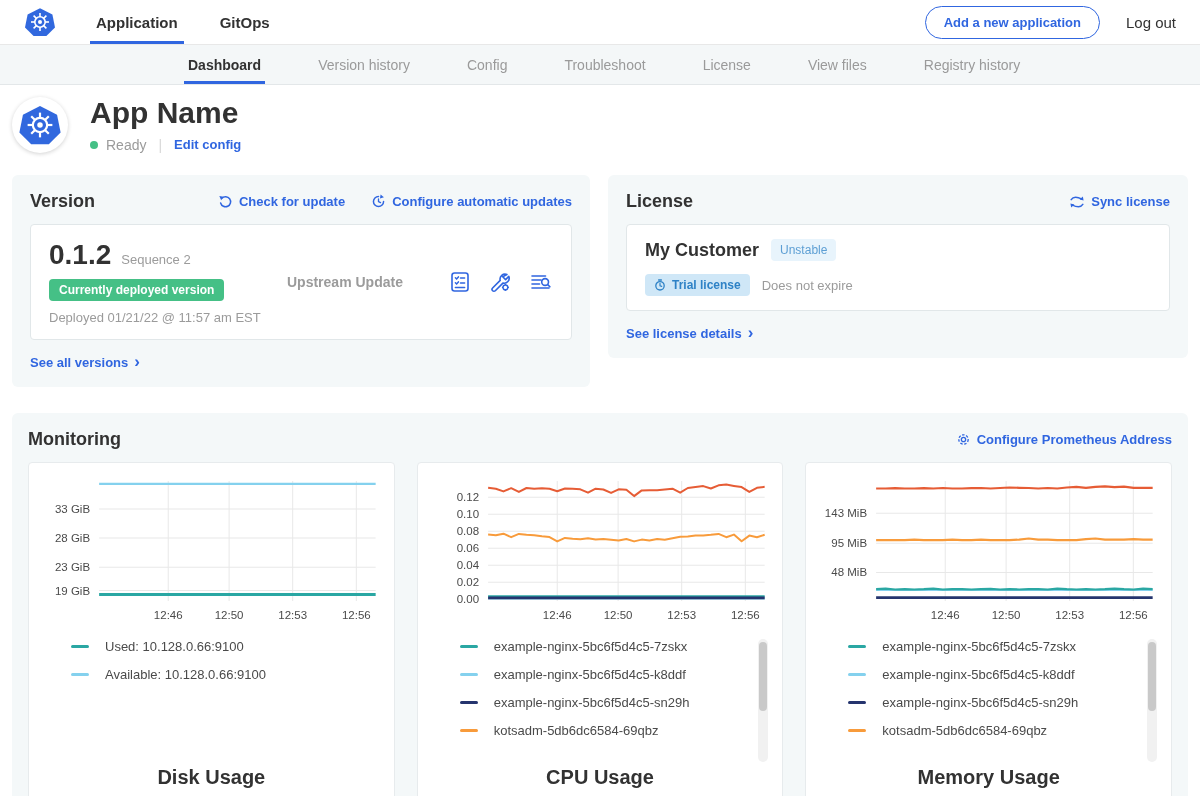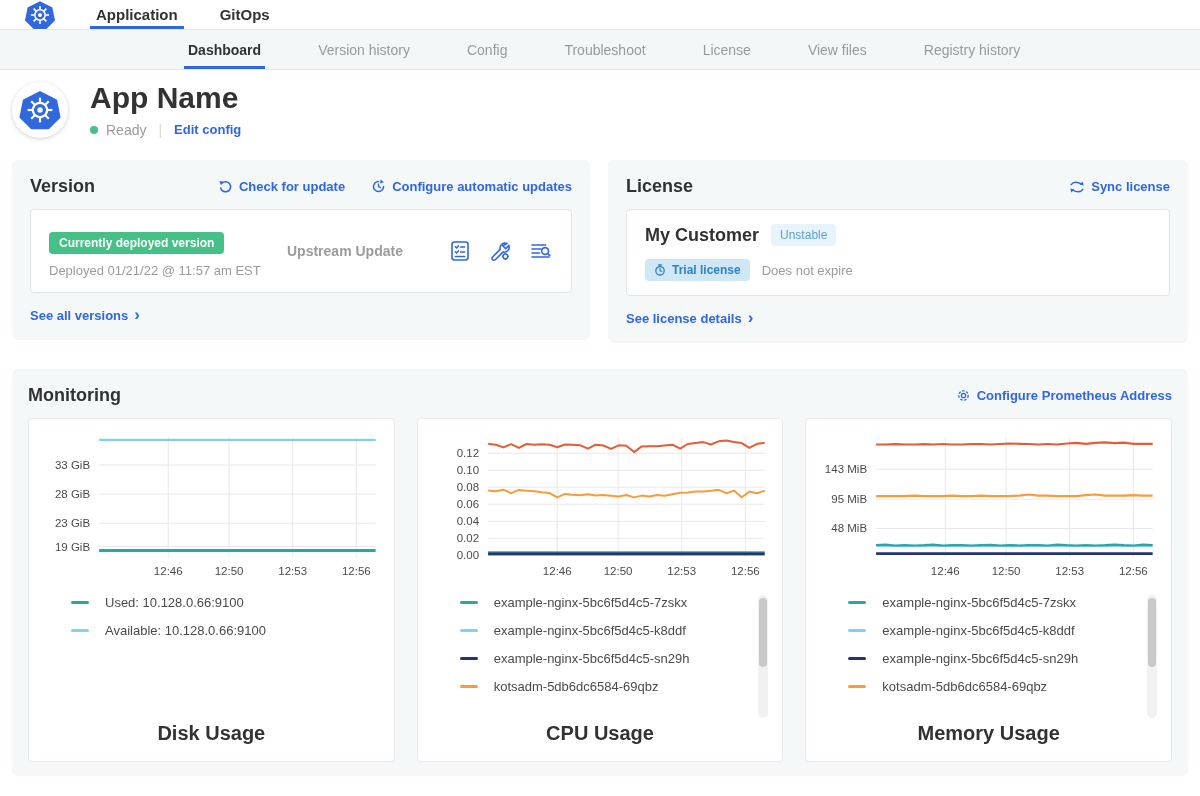--- a/index.html
+++ b/index.html
@@ -6,21 +6,21 @@
   html, body { background: #fff; }
   body {
     font-family: "Liberation Sans", sans-serif;
     color: #323232;
     width: 1200px;
   }
   .page { width: 1200px; height: 796px; overflow: hidden; background: #fff; }
 
   
   .topnav {
-    height: 30px; display: flex; align-items: center;
+    height: 45px; display: flex; align-items: center;
     padding: 0 24px 0 24px; border-bottom: 1px solid #e8e8e8; background: #fff;
   }
   .k8s-logo-sm { width: 32px; height: 32px; margin-right: 40px; flex: 0 0 auto; }
   .topnav-tabs { display: flex; height: 100%; }
   .nav-tab {
     display: flex; align-items: center; height: 100%; position: relative;
     font-size: 15px; font-weight: bold; color: #323232; margin-right: 42px; cursor: pointer;
   }
   .nav-tab.active::after {
     content: ""; position: absolute; left: -6px; right: -6px; bottom: 0; height: 3px; background: #3066e0;
@@ -134,20 +134,24 @@
         <line x1="19.6" y1="19.6" x2="22.4" y2="22.4"></line>
         <line x1="9.6" y1="22.4" x2="12.4" y2="19.6"></line>
         <line x1="19.6" y1="12.4" x2="22.4" y2="9.6"></line>
       </g>
       <circle cx="16" cy="16" r="2" fill="#fff"></circle>
     </svg>
     <div class="topnav-tabs">
         <div class="nav-tab active">Application</div>
         <div class="nav-tab">GitOps</div>
       </div>
+    <div class="topnav-right">
+      <button class="add-app-btn">Add a new application</button>
+      <span class="logout">Log out</span>
+    </div>
   </div>
 
   <div class="subnav">
       <div class="subnav-tab active">Dashboard</div>
       <div class="subnav-tab">Version history</div>
       <div class="subnav-tab">Config</div>
       <div class="subnav-tab">Troubleshoot</div>
       <div class="subnav-tab">License</div>
       <div class="subnav-tab">View files</div>
       <div class="subnav-tab">Registry history</div>
@@ -200,20 +204,24 @@
               <path d="M13.4 8 A5.4 5.4 0 1 1 8 2.6" fill="none" stroke="#3066e0" stroke-width="1.6" stroke-linecap="round"></path>
               <polygon points="10.2,0.6 13.8,3.4 9.6,4.8" fill="#3066e0"></polygon>
               <path d="M8 5.2 L8 8 L10.2 9.2" fill="none" stroke="#3066e0" stroke-width="1.4" stroke-linecap="round"></path>
             </svg>
             <span>Configure automatic updates</span>
           </span>
         </div>
       </div>
       <div class="inner-white version-inner">
         <div class="version-left">
+          <div class="version-num-row">
+            <span class="version-num">0.1.2</span>
+            <span class="version-seq">Sequence 2</span>
+          </div>
           <span class="deployed-badge">Currently deployed version</span>
           <div class="deployed-at">Deployed 01/21/22 @ 11:57 am EST</div>
         </div>
         <div class="upstream">Upstream Update</div>
         <div class="version-icons">
           <svg width="24" height="24" viewBox="0 0 24 24">
             <rect x="4" y="3" width="16" height="18" rx="2.5" fill="none" stroke="#3066e0" stroke-width="1.6"></rect>
             <g stroke="#3066e0" stroke-width="1.5" fill="none" stroke-linecap="round">
               <polyline points="7.4,7.8 8.6,9 10.4,6.9"></polyline>
               <line x1="12.5" y1="8" x2="16.6" y2="8"></line>

